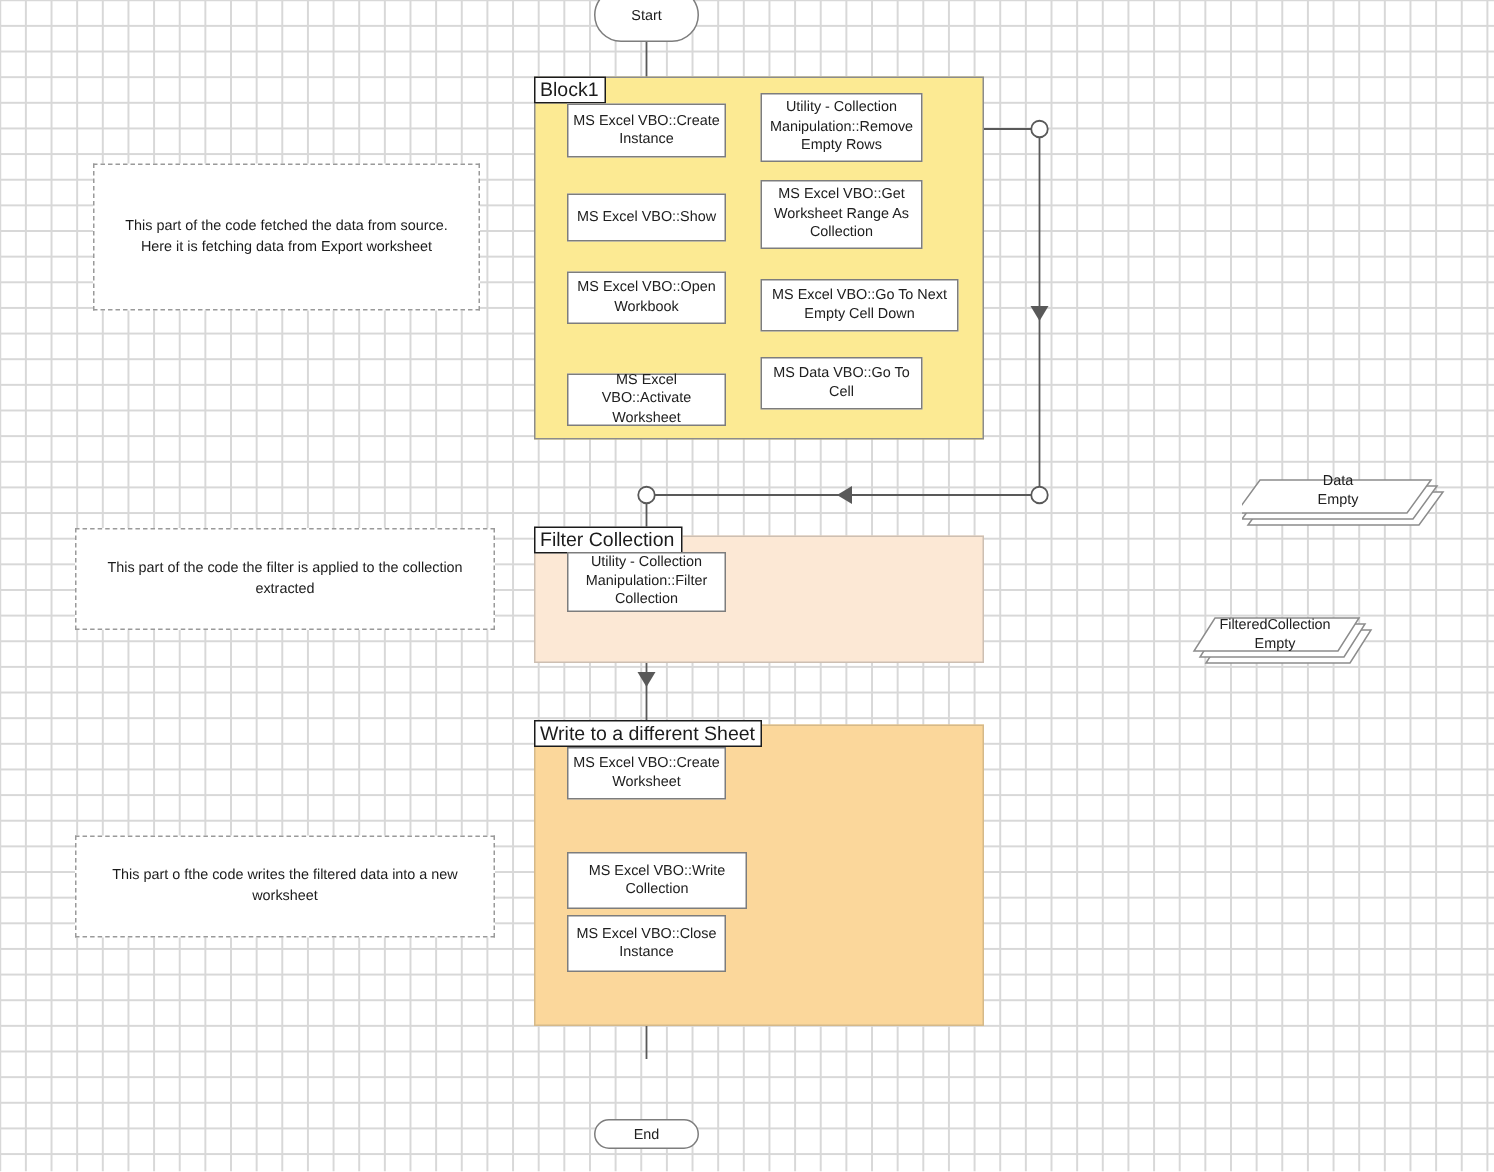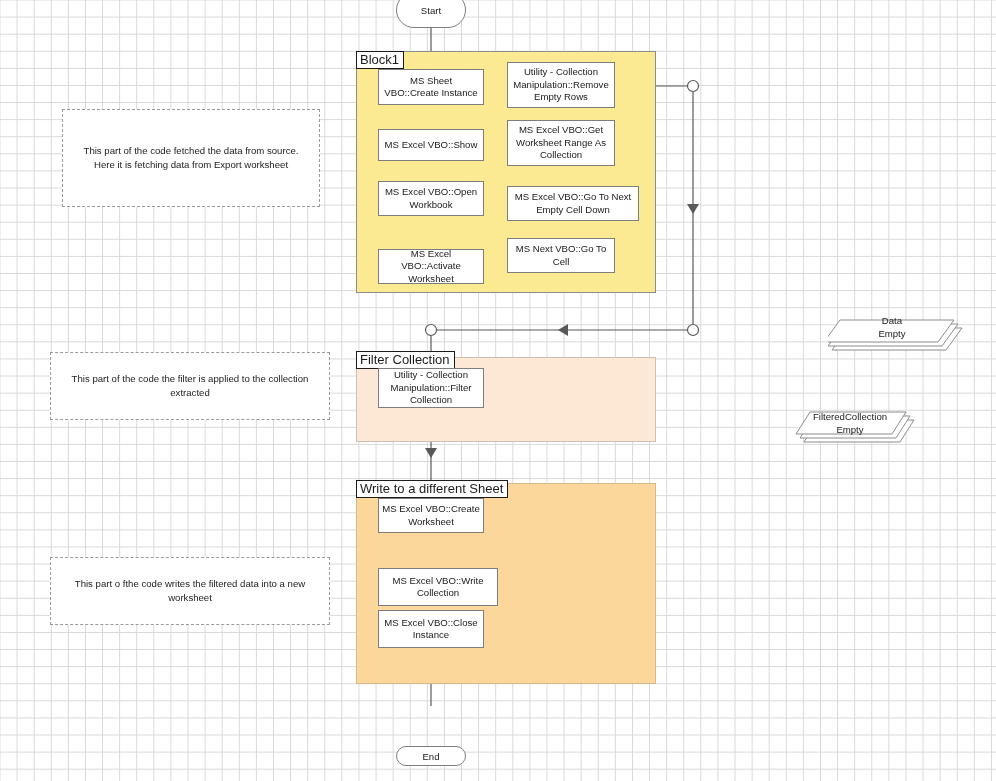--- a/index.html
+++ b/index.html
@@ -207,29 +207,29 @@
   <div class="block" style="left:356px; top:483px; width:300px; height:201px; background:#fbd79b; border-color:#d5b989;"></div>
 
   <div class="block-label" style="left:356px; top:51px;">Block1</div>
   <div class="block-label" style="left:356px; top:351px;">Filter Collection</div>
   <div class="block-label" style="left:356px; top:480px;">Write to a different Sheet</div>
 
   <div class="terminator" style="left:396px; top:-8px; width:70px; height:36px;">Start</div>
 
   <div class="terminator" style="left:396px; top:706px; width:70px; height:20px;margin-top:40px;">End</div>
 
-  <div class="stage" style="left:378px; top:69px; width:106px; height:36px;">MS Sheet VBO::Create Instance</div>
+  <div class="stage" style="left:378px; top:69px; width:106px; height:36px;">MS Excel VBO::Create Instance</div>
 
   <div class="stage" style="left:378px; top:129px; width:106px; height:32px;">MS Excel VBO::Show</div>
 
   <div class="stage" style="left:378px; top:181px; width:106px; height:35px;">MS Excel VBO::Open Workbook</div>
 
   <div class="stage" style="left:378px; top:239px; width:106px; height:35px;margin-top:10px;">MS Excel VBO::Activate Worksheet</div>
 
-  <div class="stage" style="left:507px; top:238px; width:108px; height:35px;">MS Next VBO::Go To Cell</div>
+  <div class="stage" style="left:507px; top:238px; width:108px; height:35px;">MS Data VBO::Go To Cell</div>
 
   <div class="stage" style="left:507px; top:186px; width:132px; height:35px;">MS Excel VBO::Go To Next Empty Cell Down</div>
 
   <div class="stage" style="left:507px; top:120px; width:108px; height:46px;">MS Excel VBO::Get Worksheet Range As Collection</div>
 
   <div class="stage" style="left:507px; top:62px; width:108px; height:46px;">Utility - Collection Manipulation::Remove Empty Rows</div>
 
   <div class="stage" style="left:378px; top:368px; width:106px; height:40px;">Utility - Collection Manipulation::Filter Collection</div>
 
   <div class="stage" style="left:378px; top:498px; width:106px; height:35px;">MS Excel VBO::Create Worksheet</div>

